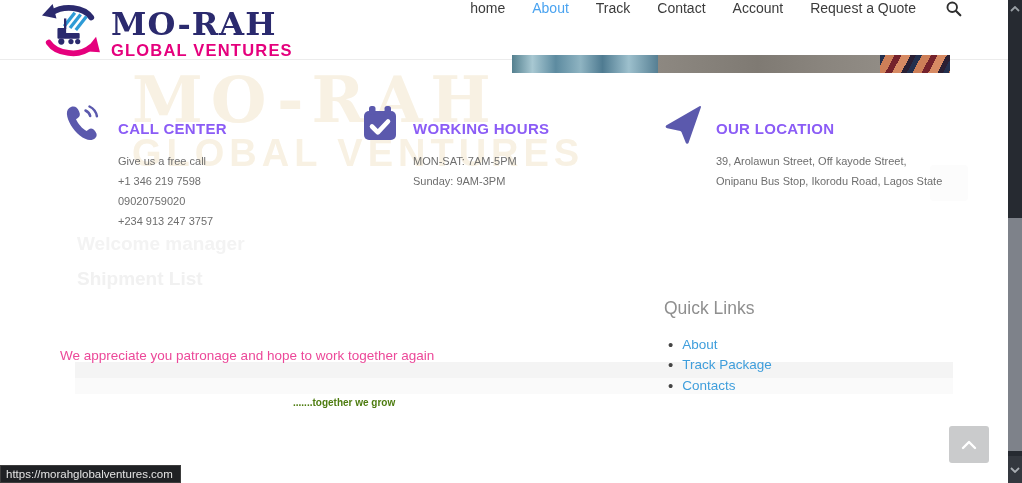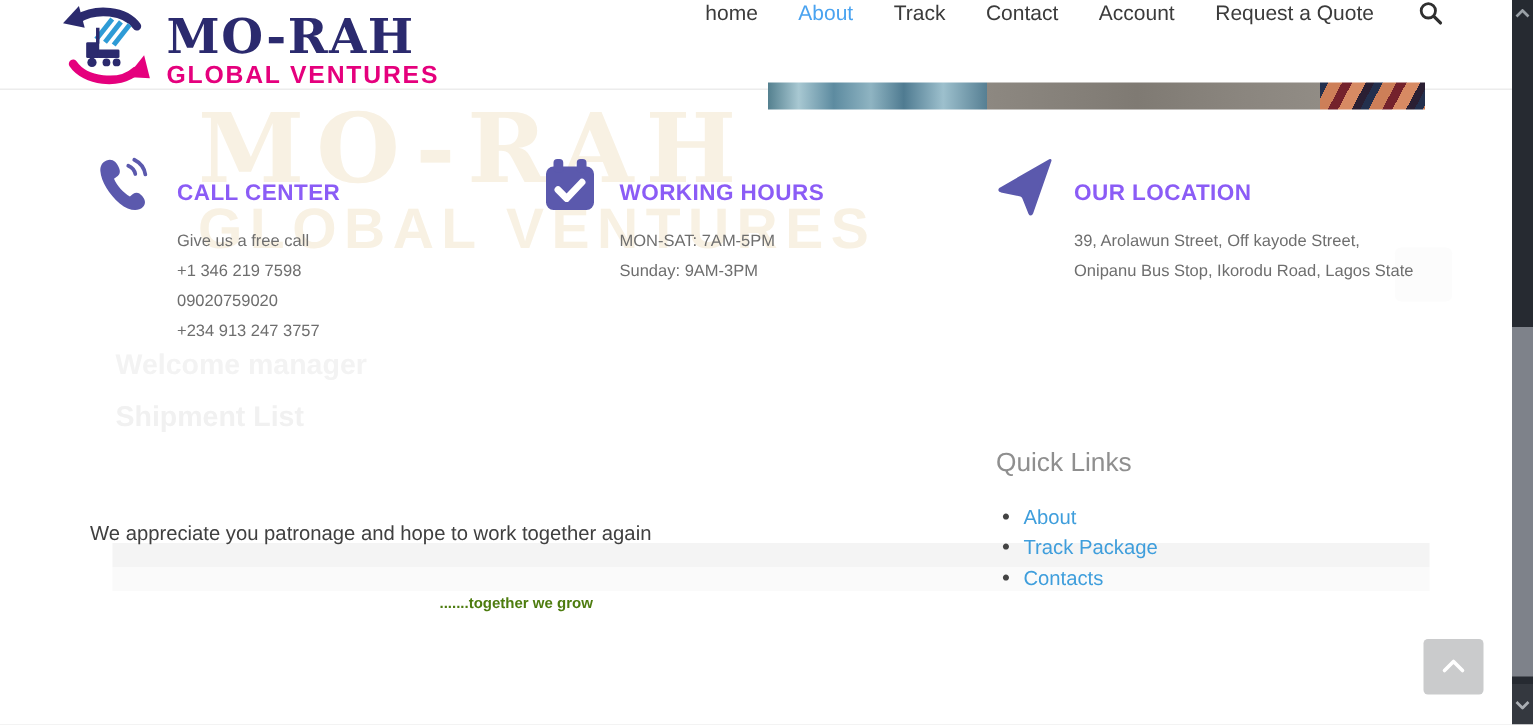--- a/index.html
+++ b/index.html
@@ -57,21 +57,21 @@
   .ghost-card{ position:absolute; left:930px; top:165px; width:38px; height:36px;
     background:#fcfcfc; border-radius:4px; z-index:1; }
   
   .ql-title{ position:absolute; left:664px; top:298px; z-index:2;
     font-size:17.5px; font-weight:400; color:#8f8f8f; }
   .ql-list{ position:absolute; left:668px; top:334px; z-index:2; list-style:none; }
   .ql-list li{ display:flex; align-items:center; height:20.5px; }
   .ql-bullet{ color:#444; font-size:15px; margin-right:9px; }
   .ql-link{ color:#3f9edc; font-size:13.5px; text-decoration:none; cursor:pointer; }
   
-  .appreciation{ position:absolute; left:60px; top:348px; z-index:2; font-size:13.5px; color:#404040; }
+  .appreciation{ position:absolute; left:60px; top:348px; z-index:2; font-size:13.5px; color:#ec4899; }
   .tagline{ position:absolute; left:293px; top:397px; z-index:2;
     font-size:10px; font-weight:700; color:#4d7c0f; }
   
   .scroll-top{ position:absolute; left:949px; top:426px; width:40px; height:37px;
     background:#cacbcc; border-radius:3px; z-index:9; display:flex;
     align-items:center; justify-content:center; cursor:pointer; }
   
   .status-tip{ position:absolute; left:0; top:465px; height:18px; z-index:11;
     background:#1f2124; border:1px solid #3d3d3d; color:#e4e4e4;
     font-size:11.5px; padding:1px 7px 2px 5px; display:flex; align-items:center; }
@@ -207,20 +207,21 @@
   <div class="tagline">.......together we grow</div>
 
   <div class="scroll-top">
     <span>
       <svg width="16" height="10" viewBox="0 0 16 10">
         <polyline points="2,8 8,2 14,8" stroke="#ffffff" stroke-width="2.4" fill="none" stroke-linecap="round" stroke-linejoin="round"></polyline>
       </svg>
     </span>
   </div>
 
+  <div class="status-tip">https://morahglobalventures.com</div>
 
   <div class="scrollbar">
     <span class="sb-up">
       <svg width="10" height="6" viewBox="0 0 10 6">
         <polyline points="1,5 5,1 9,5" stroke="#9aa0a6" stroke-width="1.8" fill="none"></polyline>
       </svg>
     </span>
     <span class="sb-thumb"></span>
     <span class="sb-down">
       <svg width="10" height="6" viewBox="0 0 10 6">

